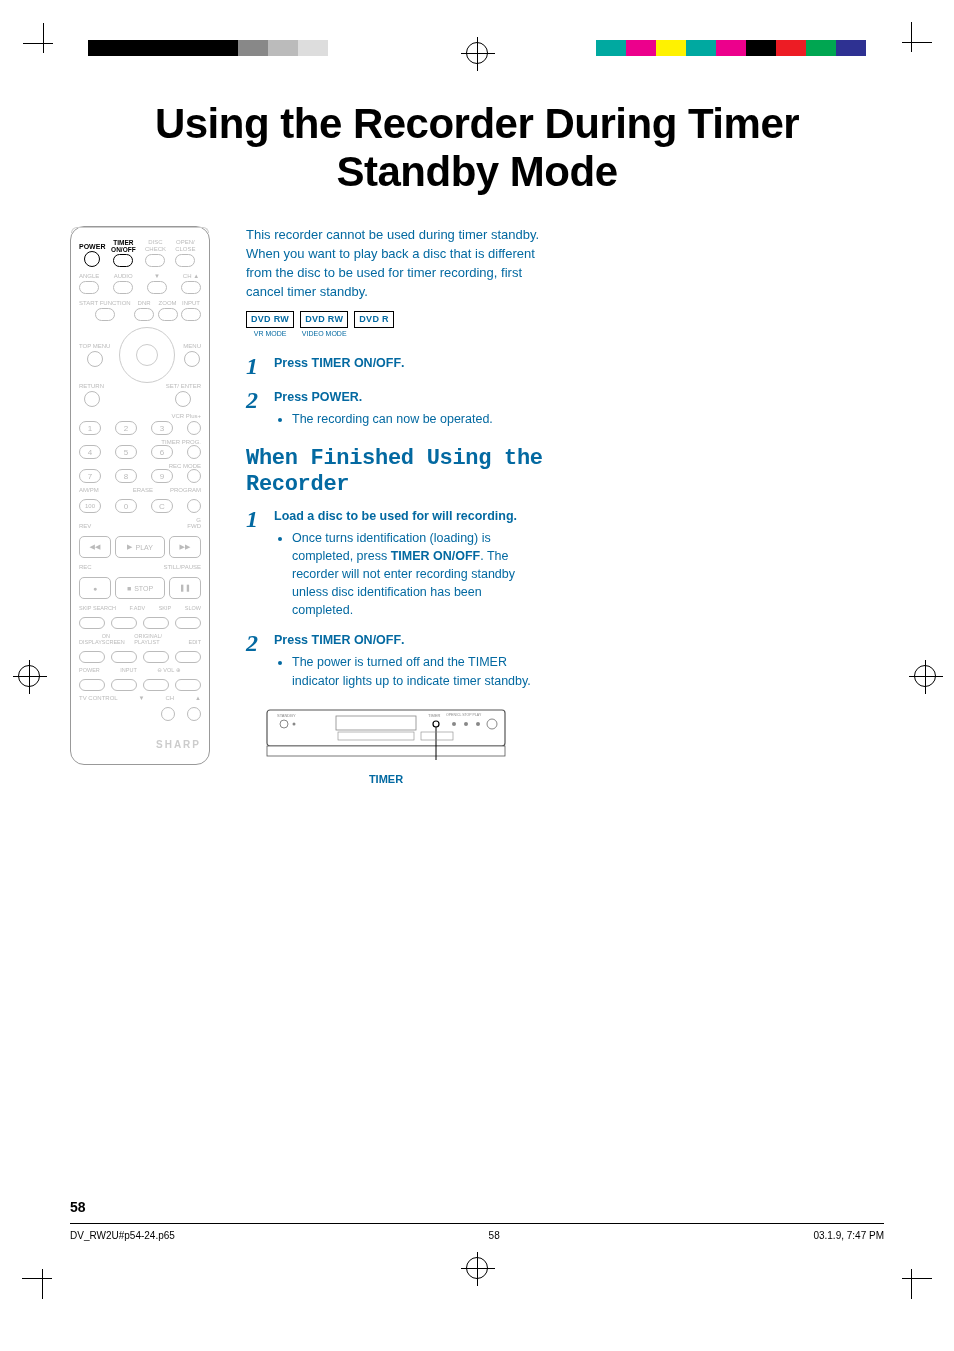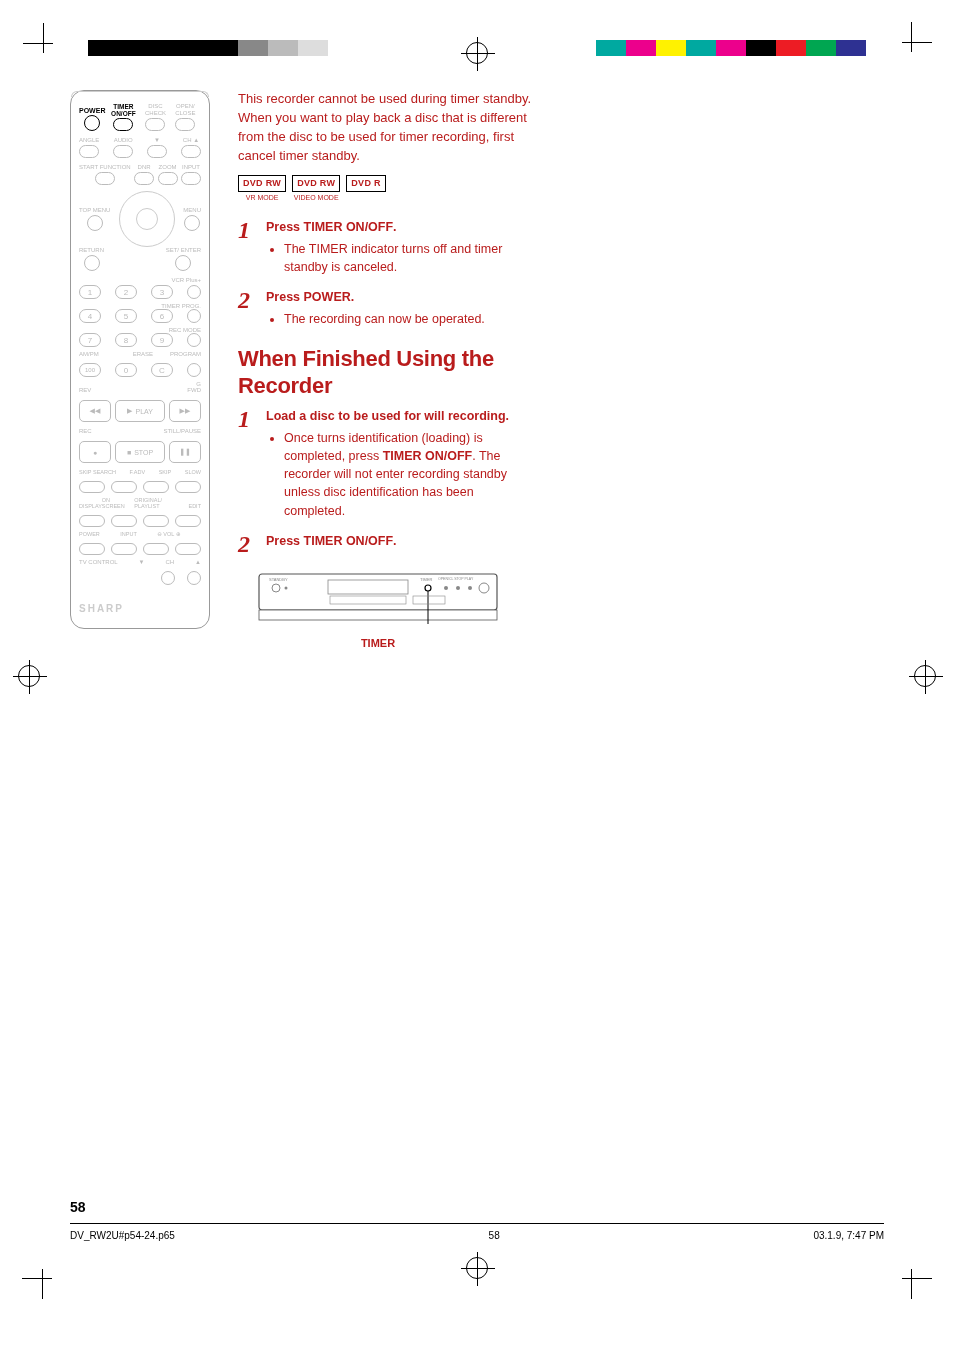--- a/index.html
+++ b/index.html
@@ -103,40 +103,40 @@
     width: 56px; height: 56px; border:1px solid #ccc; border-radius:50%;
     position:relative; margin: 0 auto;
   }
   .dpad::before { content:""; position:absolute; inset:16px; border:1px solid #ccc; border-radius:50%; }
   .numrow { display:flex; justify-content:space-between; margin-bottom:4px; }
   .num { width:22px; height:14px; border:1px solid #bbb; border-radius:8px; display:flex; align-items:center; justify-content:center; font-size:8px; color:#bbb; }
   .transport { display:flex; gap:4px; margin:6px 0; }
   .tb { flex:1; height:22px; border:1px solid #bbb; border-radius:5px; display:flex; align-items:center; justify-content:center; font-size:7px; color:#bbb; gap:3px; }
   .trow4 { display:flex; justify-content:space-between; margin-bottom:4px; }
   .pill { width:26px; height:12px; border:1px solid #bbb; border-radius:6px; }
-  .brand { text-align:left; font-size:10px; letter-spacing:2px; color:#ccc; font-weight:bold; margin-top:18px; }
+  .brand { text-align:right; font-size:10px; letter-spacing:2px; color:#ccc; font-weight:bold; margin-top:18px; }
   .hl-border { border-color:#000 !important; color:#000 !important; }
 
   
-  .textcol { font-size: 13px; line-height: 1.45; color:#b91c1c; max-width: 300px; }
+  .textcol { font-size: 13px; line-height: 1.45; color:#0369a1; max-width: 300px; margin-left: 8px; }
   .intro { margin-bottom: 10px; }
   .disc-tags { display:flex; gap:6px; margin-bottom:14px; align-items:flex-start; }
   .dtag { display:flex; flex-direction:column; align-items:center; }
   .dtag .box { border:1px solid #000; padding:1px 4px; font-size:9px; font-weight:bold; letter-spacing:0.3px;text-align:center; }
   .dtag .sub { font-size:7px; margin-top:1px; }
 
   .step { display:flex; gap:10px; margin-bottom:10px; align-items:flex-start; }
   .stepnum { font-family: Georgia, "Times New Roman", serif; font-style: italic; font-weight:bold; font-size:24px; line-height:1; min-width:18px; }
   .stepbody { flex:1; }
   .stepbody .inst { font-size:12.5px; margin-bottom:4px; }
   .stepbody .inst b { font-weight:bold; }
   .stepbody ul { list-style: disc; padding-left: 18px; font-size:12.5px; }
   .stepbody li { margin-bottom:2px; }
   h2.section {
-    font-family: Liberation Sans, sans-serif;
+    font-family: Liberation Mono, monospace;
     font-weight: 900;
     font-size: 22px;
     line-height:1.2;
     margin: 16px 0 8px 0;
     letter-spacing:-0.3px;
   }
 
   
   .panel {
     margin: 10px 0 0 20px;
@@ -190,20 +190,21 @@
 </div>
 <div class="side-reg left"></div>
 <div class="side-reg right"></div>
 <div class="reg-bottom">
   <div class="crop-l"></div>
   <div class="crop-r"></div>
   <div class="reg-cross" style="top:auto; bottom:12px;"></div>
 </div>
 
 <div class="page">
+  <h1 class="title">Using the Recorder During Timer Standby Mode</h1>
 
   <div class="content">
 
     <div class="remote">
       <div class="ir"></div>
 
       <div class="rrow">
         <div class="rcol">
             <span class="rlbl hl">POWER</span>
             <div class="rbtn c hl-border"></div>
@@ -402,23 +403,20 @@
           </div>
         <div class="dtag">
             <div class="box">DVD R</div>
           </div>
       </div>
 
       <div class="step">
         <div class="stepnum">1</div>
         <div class="stepbody">
           <p class="inst"><b><span>Press </span><span style="font-weight:900">TIMER ON/OFF</span><span>.</span></b></p>
-          <ul>
-              <li>The TIMER indicator turns off and timer standby is canceled.</li>
-            </ul>
         </div>
       </div>
       <div class="step">
         <div class="stepnum">2</div>
         <div class="stepbody">
           <p class="inst"><b><span>Press </span><span style="font-weight:900">POWER</span><span>.</span></b></p>
           <ul>
               <li>The recording can now be operated.</li>
             </ul>
         </div>
@@ -432,20 +430,23 @@
           <p class="inst"><b>Load a disc to be used for will recording.</b></p>
           <ul>
               <li><span>Once turns identification (loading) is completed, press </span><b>TIMER ON/OFF</b><span>. The recorder will not enter recording standby unless disc identification has been completed.</span></li>
             </ul>
         </div>
       </div>
       <div class="step">
         <div class="stepnum">2</div>
         <div class="stepbody">
           <p class="inst"><b><span>Press </span><span style="font-weight:900">TIMER ON/OFF</span><span>.</span></b></p>
+          <ul>
+              <li>The power is turned off and the TIMER indicator lights up to indicate timer standby.</li>
+            </ul>
         </div>
       </div>
 
       <div class="panel">
         <svg viewBox="0 0 240 60">
           <rect x="1" y="8" width="238" height="36" rx="3" fill="#fff" stroke="#555" stroke-width="1.2"></rect>
           <rect x="1" y="44" width="238" height="10" fill="#fff" stroke="#555" stroke-width="0.8"></rect>
 
           <circle cx="18" cy="22" r="4" fill="none" stroke="#888" stroke-width="1"></circle>
           <circle cx="28" cy="22" r="1.5" fill="#888"></circle>

